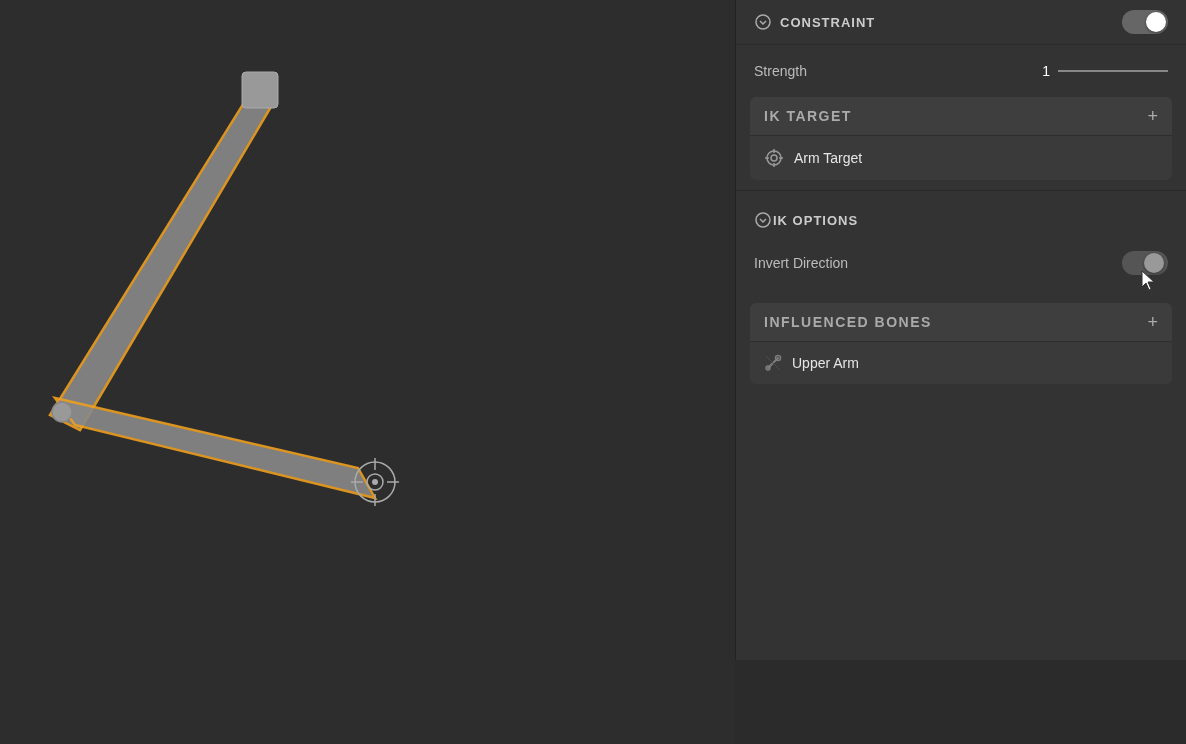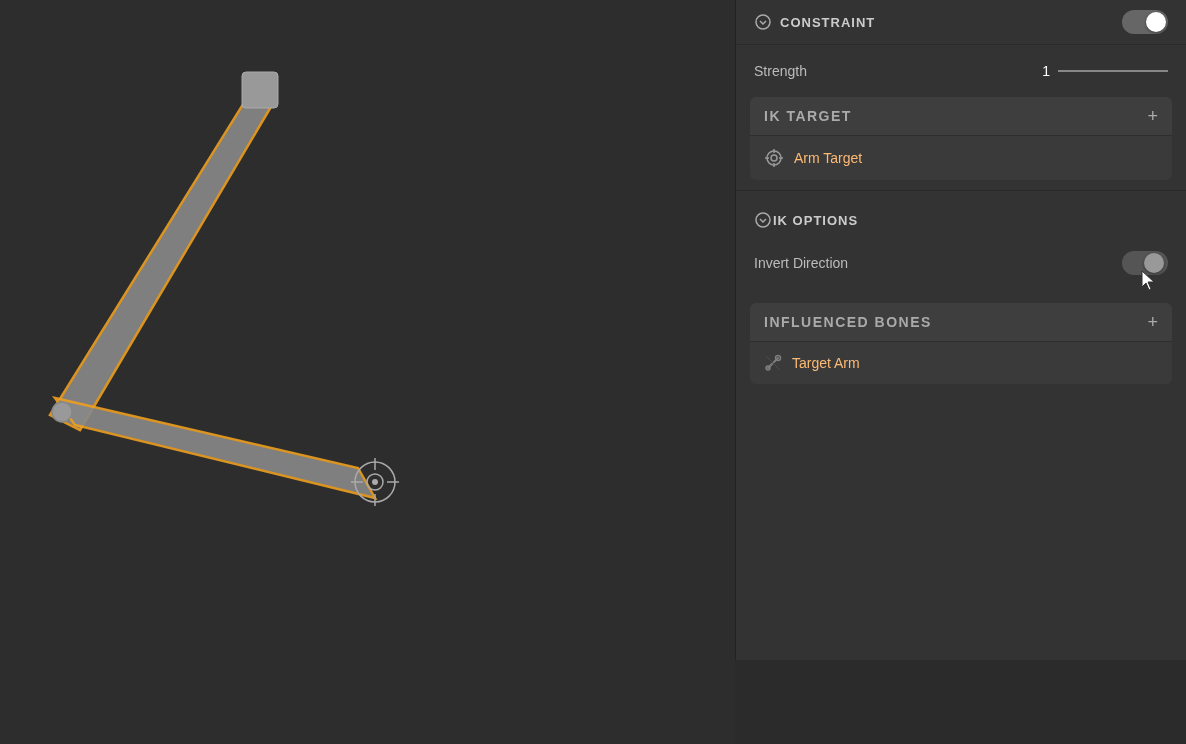--- a/index.html
+++ b/index.html
@@ -169,21 +169,21 @@
     }
 
     .target-icon {
       width: 20px;
       height: 20px;
       color: #999;
       flex-shrink: 0;
     }
 
     .item-label {
-      color: #fdba74;
+      color: #e5e5e5;
       font-size: 14px;
     }
 
     
     .divider {
       height: 1px;
       background: #2a2a2a;
       margin: 10px 0;
     }
 
@@ -368,18 +368,18 @@
     </div>
 
     <div class="section-item">
       <svg class="bone-icon" viewBox="0 0 18 18" fill="none">
         <line x1="14" y1="4" x2="4" y2="14" stroke="#999" stroke-width="2" stroke-linecap="round"></line>
         <circle cx="14" cy="4" r="2.5" stroke="#999" stroke-width="1.5" fill="none"></circle>
         <circle cx="4" cy="14" r="2" stroke="#999" stroke-width="1.5" fill="none"></circle>
 
         <line x1="2" y1="2" x2="16" y2="16" stroke="#555" stroke-width="1"></line>
       </svg>
-      <span class="item-label">Target Arm</span>
+      <span class="item-label">Upper Arm</span>
     </div>
 
   </div>
 
 </div>
 
 </body></html>

